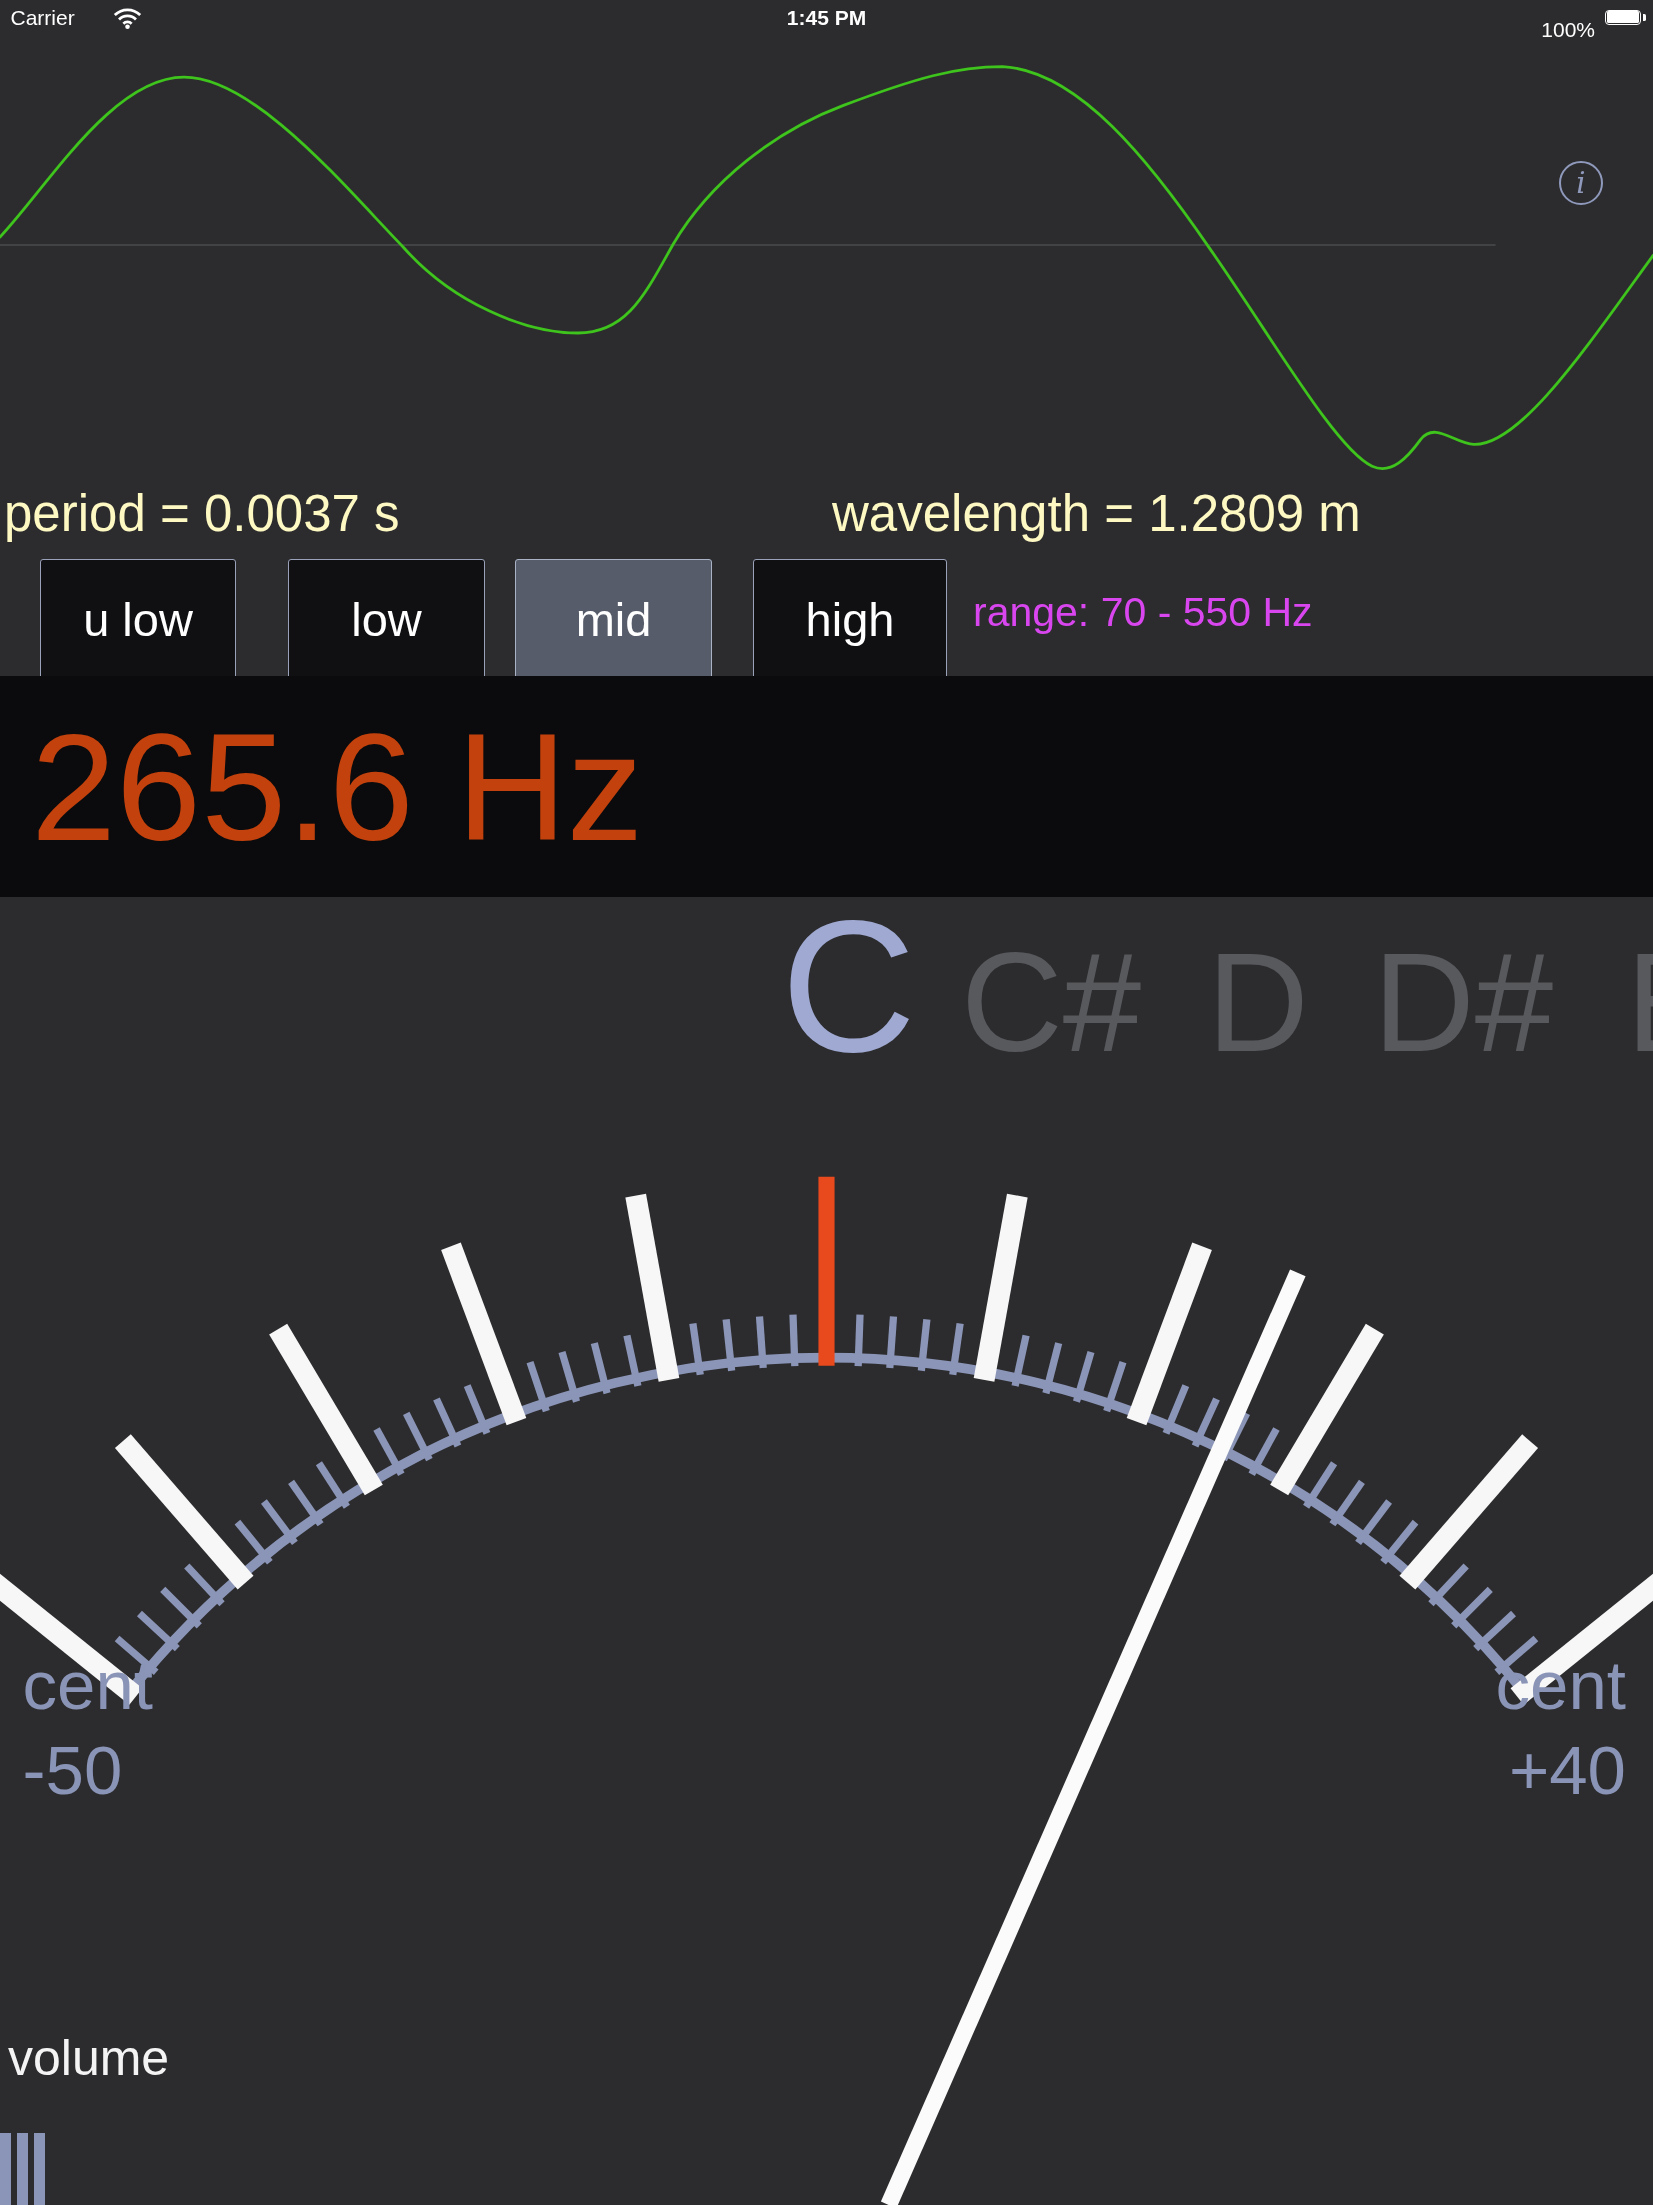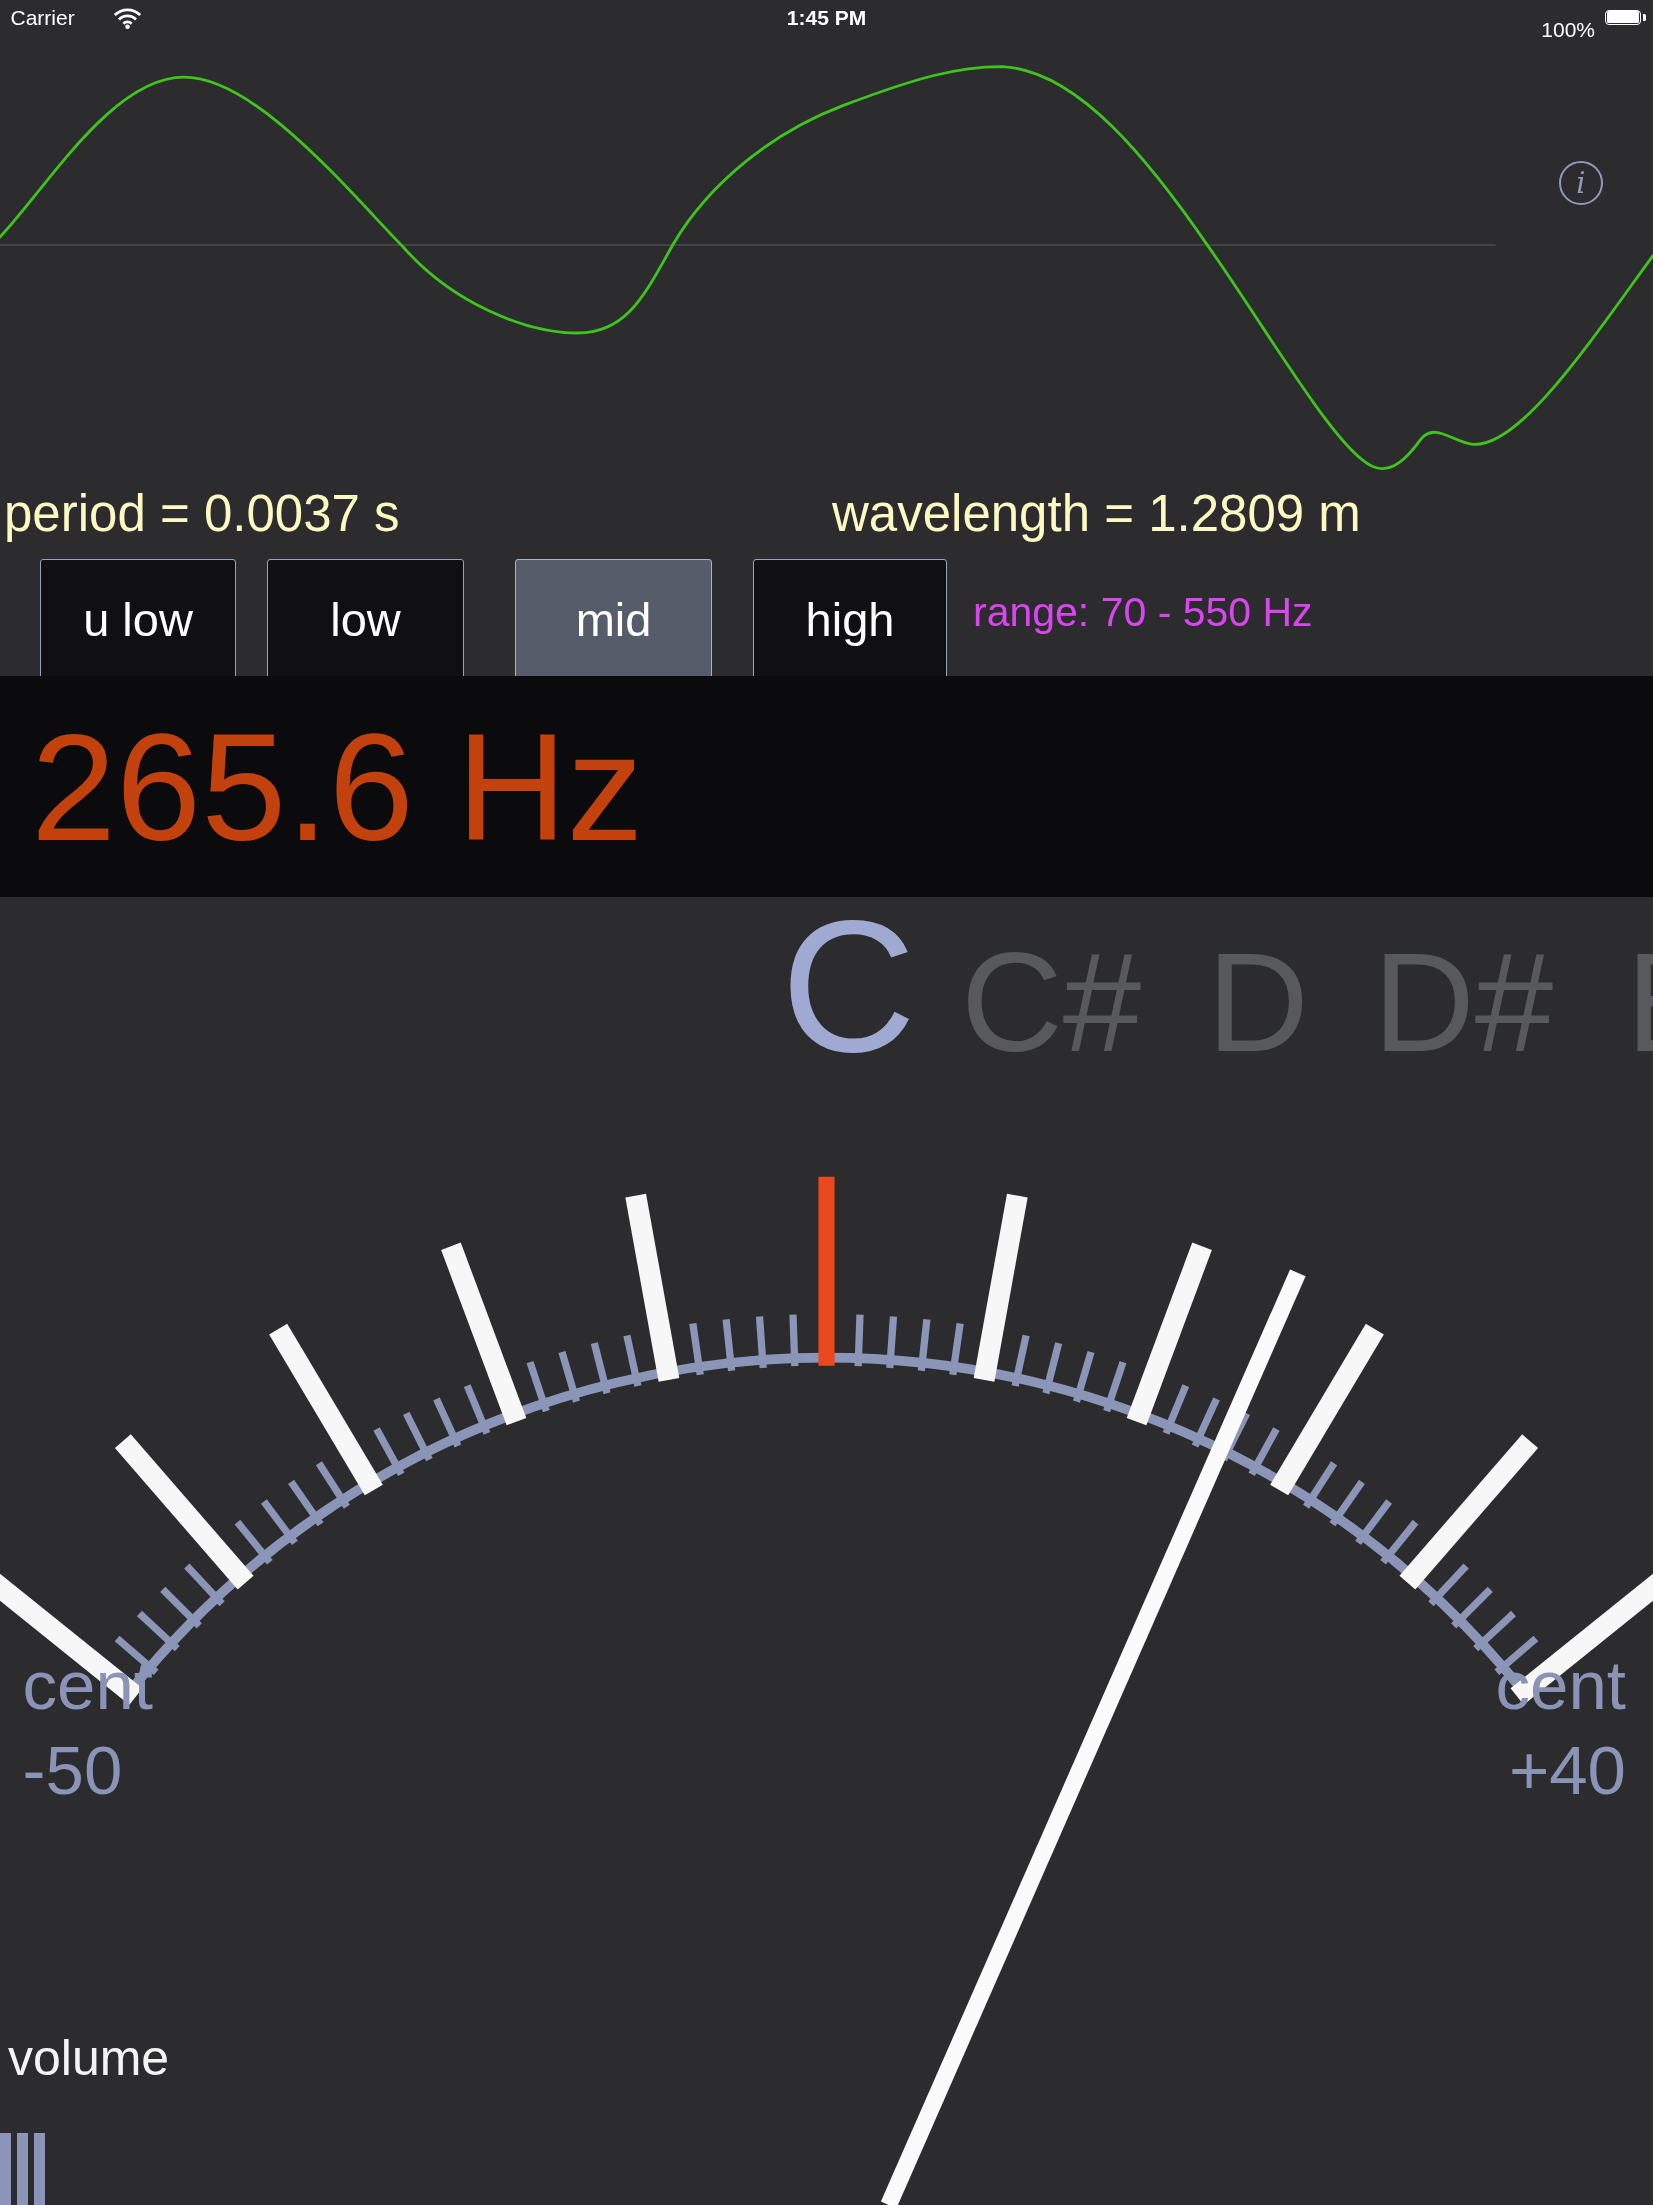--- a/index.html
+++ b/index.html
@@ -28,21 +28,21 @@
   .readout{position:absolute;top:488px;font-size:51px;line-height:1;color:#fef9c3;}
   .period{left:4px;}
   .wavelength{left:832px;}
 
   
   .range-btn{position:absolute;top:559px;height:120px;box-sizing:border-box;
              background:#101013;border:1.6px solid #99a2b8;border-radius:3px;
              display:flex;align-items:center;justify-content:center;
              font-size:47px;color:#fff;}
   .rb0{left:40px;width:196px;}
-  .rb1{left:267px;width:197px;}
+  .rb1{left:288px;width:197px;}
   .rb2{left:515px;width:197px;}
   .rb3{left:753px;width:194px;}
   .range-btn.selected{background:#565c6a;border-color:#aab2c5;}
   .range-text{position:absolute;left:973px;top:592px;font-size:41px;color:#d946ef;line-height:1;}
 
   
   .freq-band{position:absolute;left:0;top:676px;width:1653px;height:221px;background:#0b0b0d;}
   .freq-text{width:100%;height:194px;line-height:221px;text-align:left;text-indent:31px;
              font-size:153px;color:#c2410c;}
 

